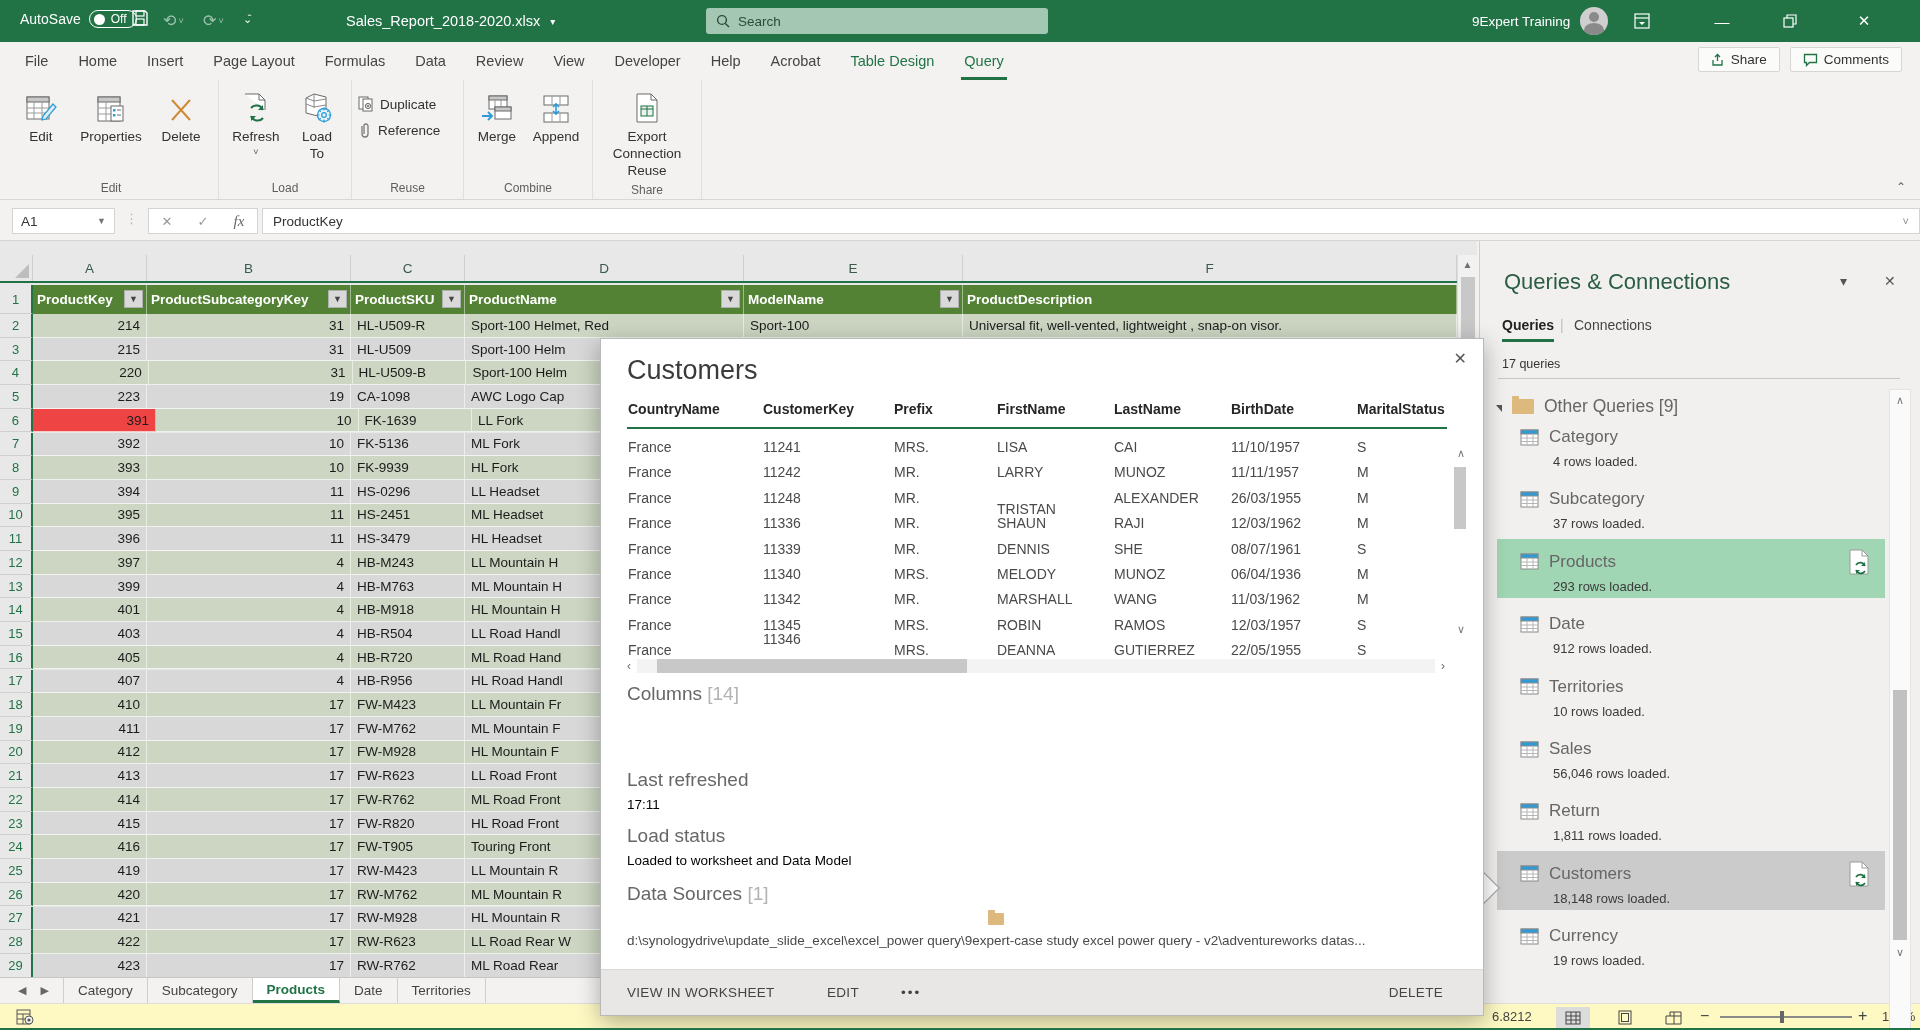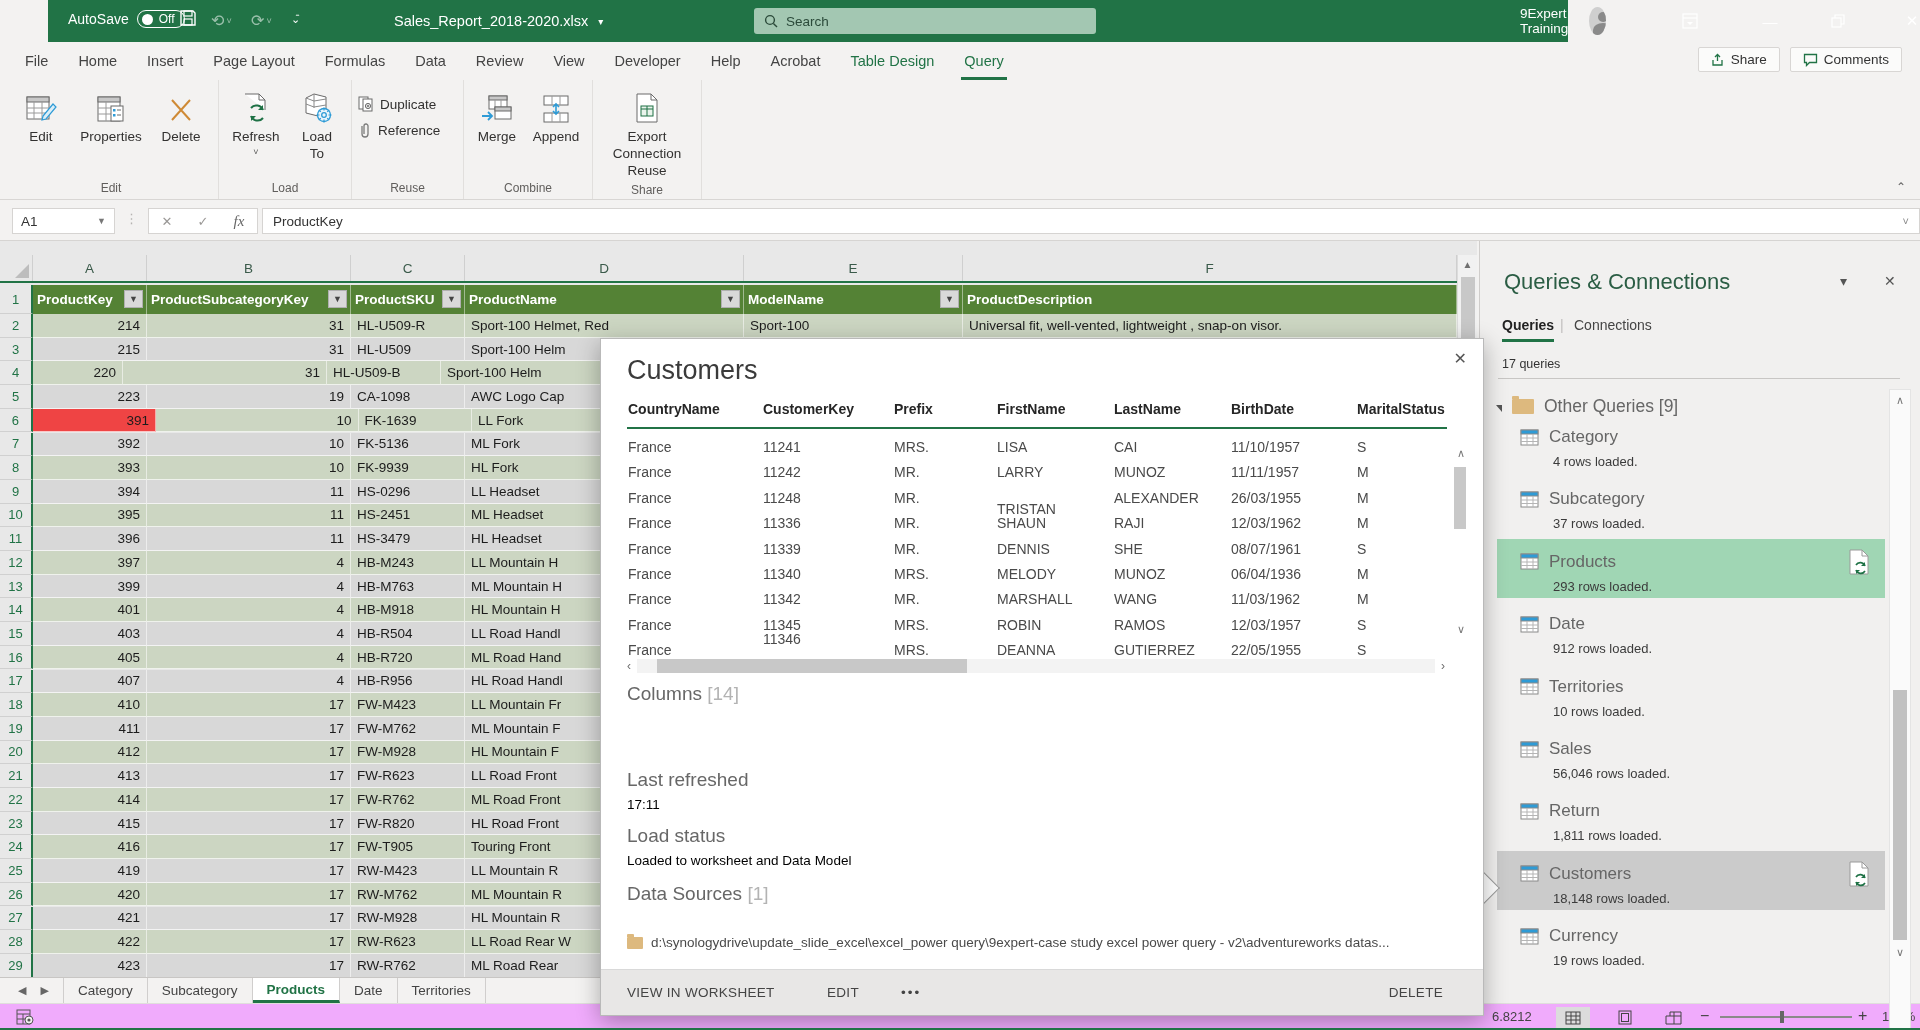--- a/index.html
+++ b/index.html
@@ -2,21 +2,21 @@
 <html><head>
 <meta charset="utf-8">
 <style>
   * { margin:0; padding:0; box-sizing:border-box; }
   html,body { background:#cfcfcf; }
   .app { position:relative; width:1920px; height:1030px; overflow:hidden;
          font-family:"Liberation Sans", sans-serif; background:#f3f2f1; }
   .abs { position:absolute; }
 
   
-  .titlebar { left:0; top:0; width:1520px; height:42px; background:#217346; color:#fff; z-index:3;margin-left:48px; }
+  .titlebar { left:0; top:0; width:1920px; height:42px; background:#217346; color:#fff; z-index:3; }
   .autosave { left:20px; top:10px; display:flex; align-items:center; gap:8px; font-size:14px; }
   .as-pill { display:flex; align-items:center; gap:6px; border:1px solid #fff; border-radius:10px;
              padding:1px 9px 1px 4px; font-size:12px; }
   .as-dot { width:11px; height:11px; border-radius:50%; background:#fff; display:inline-block; }
   .qat { position:absolute; top:8px; display:flex; align-items:center; color:#fff; }
   .qat svg { display:block; }
   .dim { opacity:.55; }
   .fname { left:346px; top:0; height:42px; display:flex; align-items:center; gap:10px; font-size:14.5px; }
   .searchbox { left:706px; top:8px; width:342px; height:26px; background:#a3c7b2; border-radius:3px;
                display:flex; align-items:center; gap:8px; padding:0 10px; color:#2b4a3a; font-size:13.5px; }
@@ -85,21 +85,21 @@
   .vs-thumb { position:absolute; left:3px; width:14px; background:#c8c8c8; }
 
   
   .sheettabs { left:0; top:977px; width:1477px; height:26px; background:#f3f2f1; border-top:1px solid #c8c6c4; z-index:1;
                display:flex; align-items:stretch; }
   .tab-nav { display:flex; align-items:center; gap:14px; padding:0 14px 0 18px; color:#666; font-size:11px; }
   .sheet-tab { display:flex; align-items:center; padding:0 14px; font-size:13.5px; color:#444; border-right:1px solid #d0cecd; }
   .sheet-tab.active { background:#fff; color:#217346; font-weight:bold; border-bottom:3px solid #217346; }
 
   
-  .statusbar { left:0; top:1003px; width:1920px; height:27px; background:#f0abfc; border-top:1px solid #e0dedc; z-index:1; }
+  .statusbar { left:0; top:1003px; width:1920px; height:27px; background:#fef9c3; border-top:1px solid #e0dedc; z-index:1; }
   .sb-item { position:absolute; color:#444; font-size:13px; top:5px; }
   .viewico { position:absolute; top:3px; width:34px; height:21px; display:flex; align-items:center; justify-content:center; }
   .viewico.active { background:#dcdcdc; }
   .zoomline { position:absolute; top:12px; height:2px; background:#8a8a8a; }
   .zoomthumb { position:absolute; top:7px; width:4px; height:12px; background:#666; }
   .greenline { left:0; top:1028px; width:1920px; height:2px; background:#217346; z-index:9; }
 
   
   .panel { left:1479px; top:241px; width:441px; height:762px; background:#f1f0ef; border-left:1px solid #cfcdcb; z-index:2; }
   .panel-title { position:absolute; left:24px; top:28px; font-size:22px; color:#2b5d44; font-weight:400; }
@@ -458,21 +458,21 @@
         <div class="g-rn">3</div>
         <div class="g-cell num" style="width:114px; background:#d8d8d8">215</div>
         <div class="g-cell num" style="width:204px; background:#d8d8d8">31</div>
         <div class="g-cell" style="width:114px; background:#d8d8d8">HL-U509</div>
         <div class="g-cell" style="width:279px; background:#d8d8d8">Sport-100 Helm</div>
         <div class="g-cell" style="width:219px; background:#d8d8d8"></div>
         <div class="g-cell" style="width:494px; background:#d8d8d8"></div>
       </div>
       <div class="g-row" style="top:120.4px">
         <div class="g-rn">4</div>
-        <div class="g-cell num" style="width:90px; background:#ccd6c2">220</div>
+        <div class="g-cell num" style="width:116px; background:#ccd6c2">220</div>
         <div class="g-cell num" style="width:204px; background:#ccd6c2">31</div>
         <div class="g-cell" style="width:114px; background:#ccd6c2">HL-U509-B</div>
         <div class="g-cell" style="width:279px; background:#ccd6c2">Sport-100 Helm</div>
         <div class="g-cell" style="width:219px; background:#ccd6c2"></div>
         <div class="g-cell" style="width:494px; background:#ccd6c2"></div>
       </div>
       <div class="g-row" style="top:144.1px">
         <div class="g-rn">5</div>
         <div class="g-cell num" style="width:114px; background:#d8d8d8">223</div>
         <div class="g-cell num" style="width:204px; background:#d8d8d8">19</div>
@@ -1005,21 +1005,21 @@
     <div class="sec-h" style="top:344px;">
       <span>Columns</span> <span class="cnt">[14]</span>
     </div>
     <div class="sec-h" style="top:430px;">Last refreshed</div>
     <div class="sec-v" style="top:458px;">17:11</div>
     <div class="sec-h" style="top:486px;">Load status</div>
     <div class="sec-v" style="top:514px;">Loaded to worksheet and Data Model</div>
     <div class="sec-h" style="top:544px;">
       <span>Data Sources</span> <span class="cnt">[1]</span>
     </div>
-    <div class="dsline" style="top:596px;">
+    <div class="dsline" style="top:574px;flex-direction:column;">
       <span class="folder"></span>
       <span>d:\synologydrive\update_slide_excel\excel_power query\9expert-case study excel power query - v2\adventureworks datas...</span>
     </div>
     <div class="pop-footer">
       <div class="pf-btn" style="left:26px;">VIEW IN WORKSHEET</div>
       <div class="pf-btn" style="left:226px;">EDIT</div>
       <div class="pf-btn" style="left:300px; letter-spacing:2px;">•••</div>
       <div class="pf-btn" style="right:40px;">DELETE</div>
     </div>
   </div>

